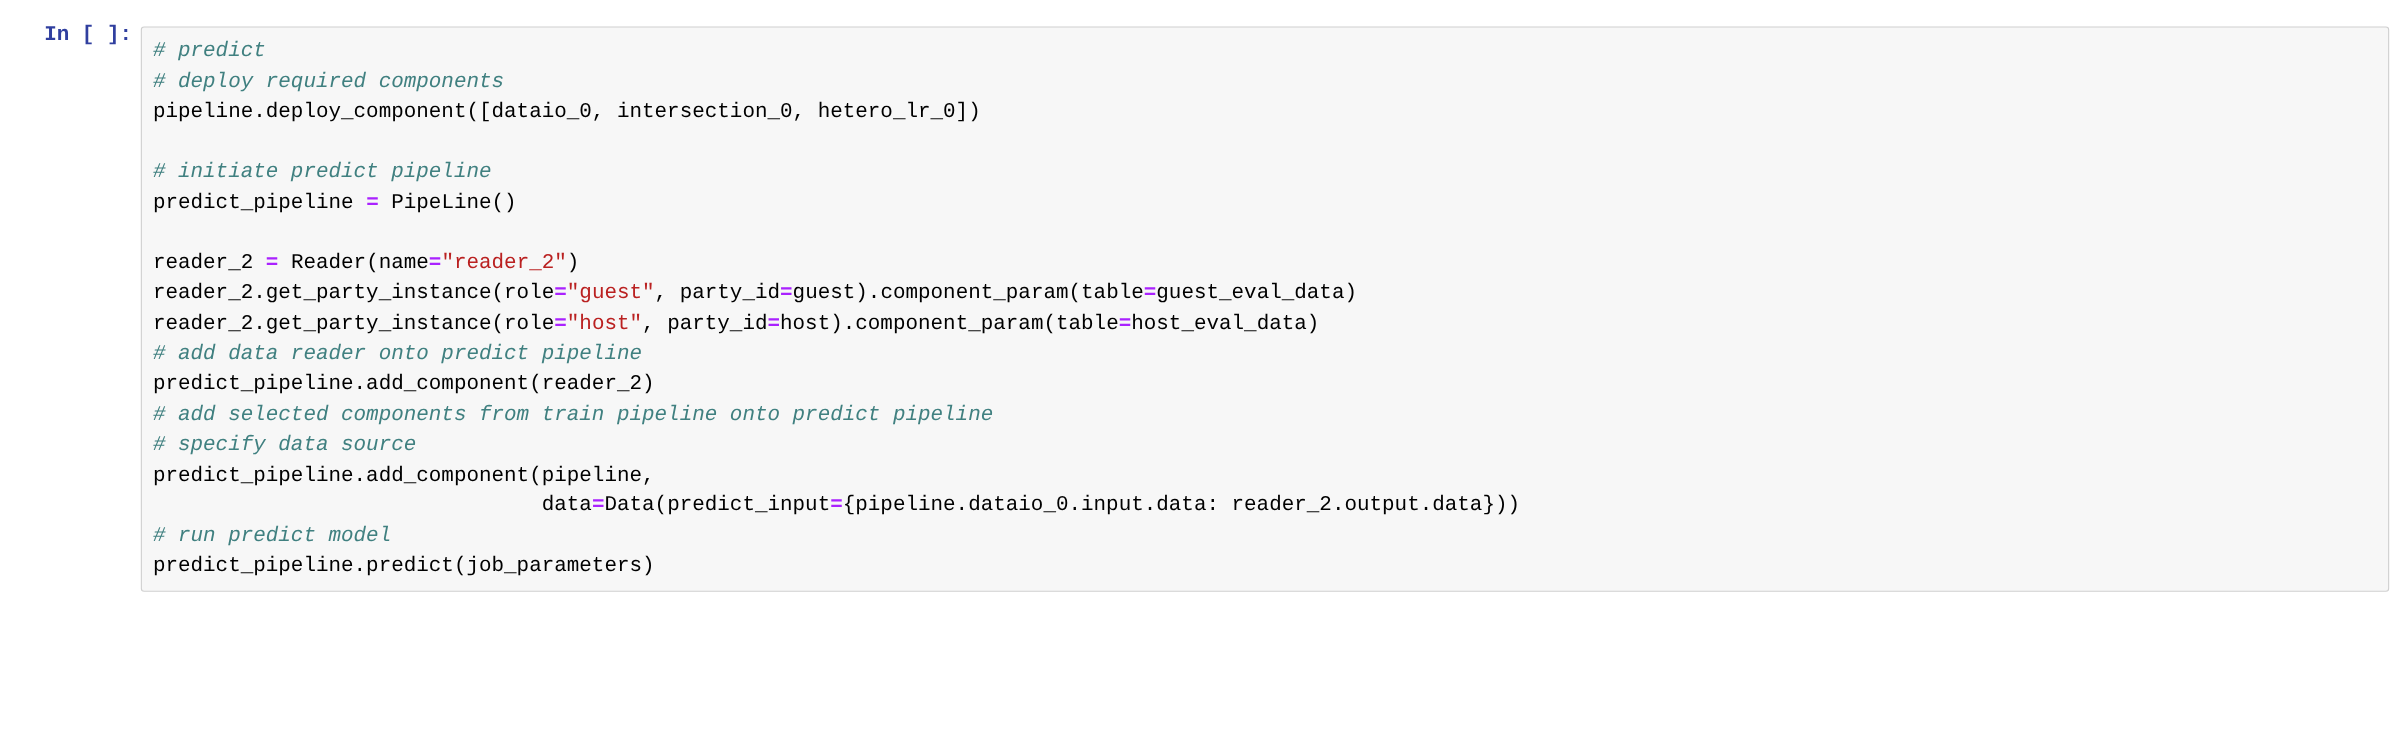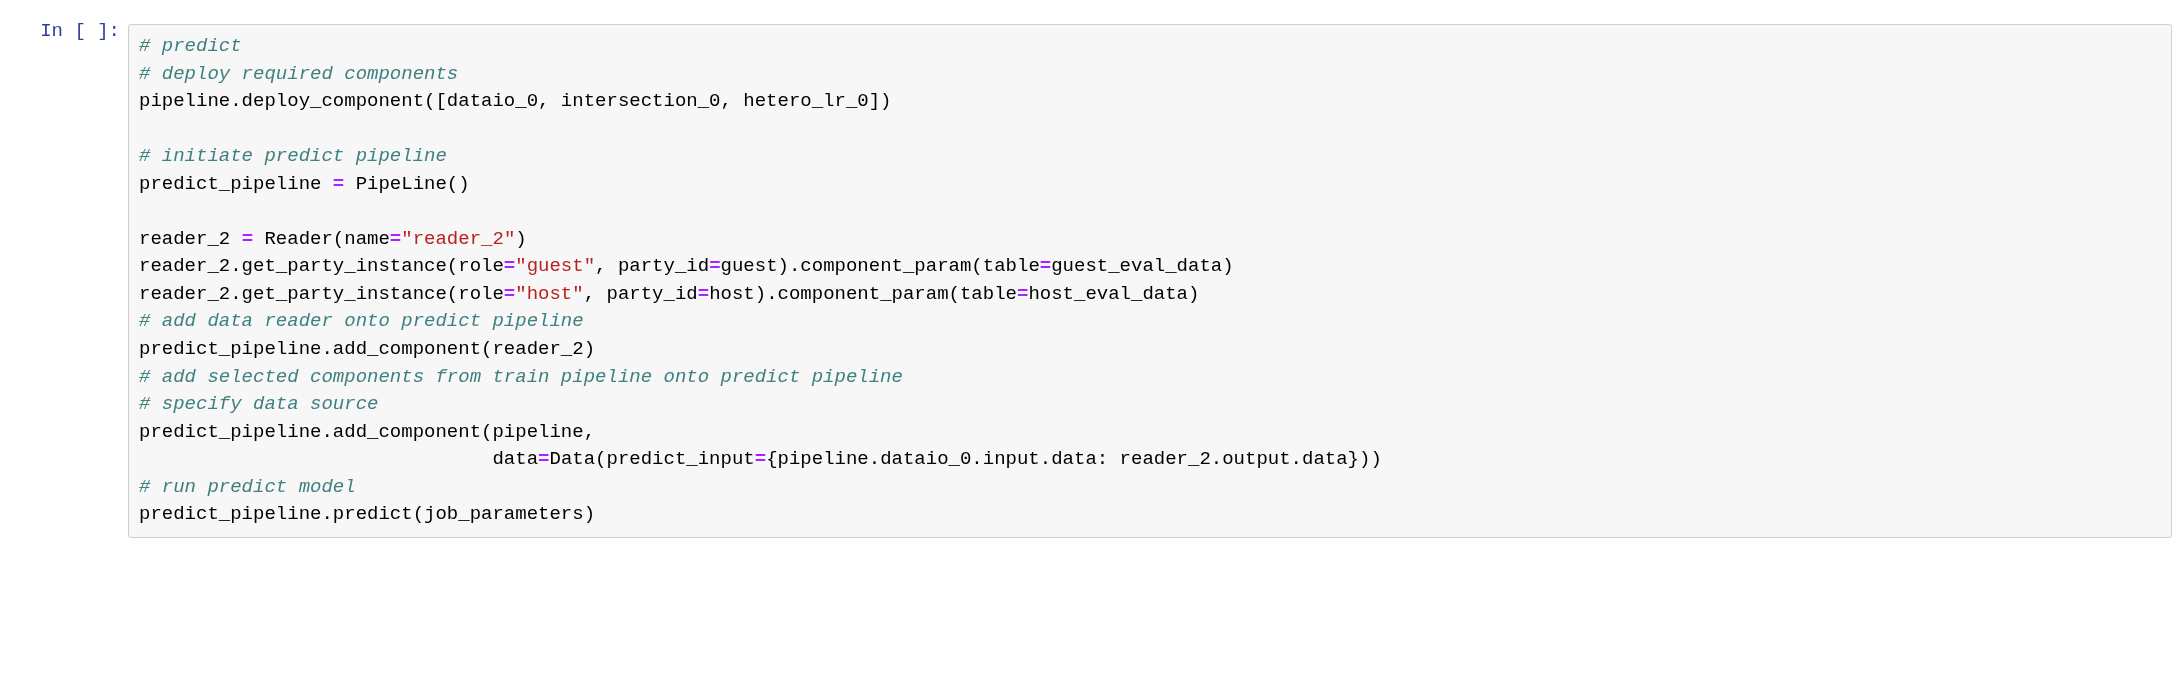--- a/index.html
+++ b/index.html
@@ -15,21 +15,21 @@
       display: flex;
       align-items: stretch;
     }
     .prompt {
       width: 120px;
       flex: 0 0 120px;
       text-align: right;
       padding: 10px 8px 0 0;
       font-family: Menlo, Monaco, Consolas, "Courier New", monospace;
       color: #303F9F;
-      font-weight: normal;
+      font-weight: bold;
     }
     .input-area {
       flex: 1;
       border: 1px solid #cfcfcf;
       border-radius: 3px;
       background: #f7f7f7;
       padding: 8px 10px;
       overflow-x: auto;
       margin-top: 16px;
     }

